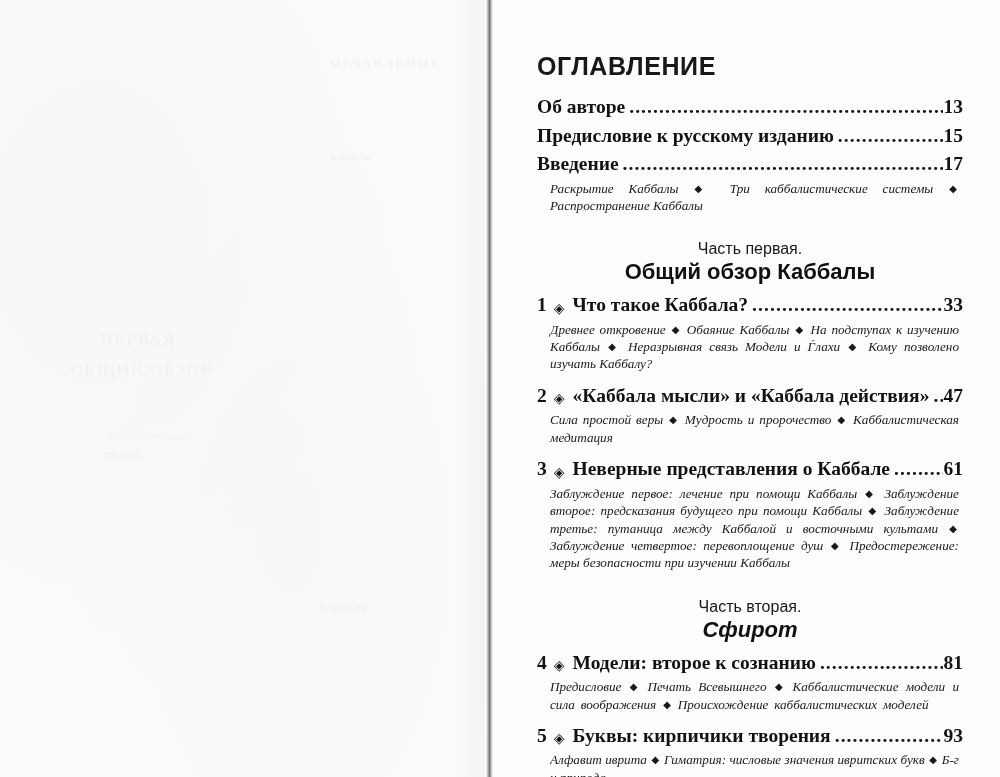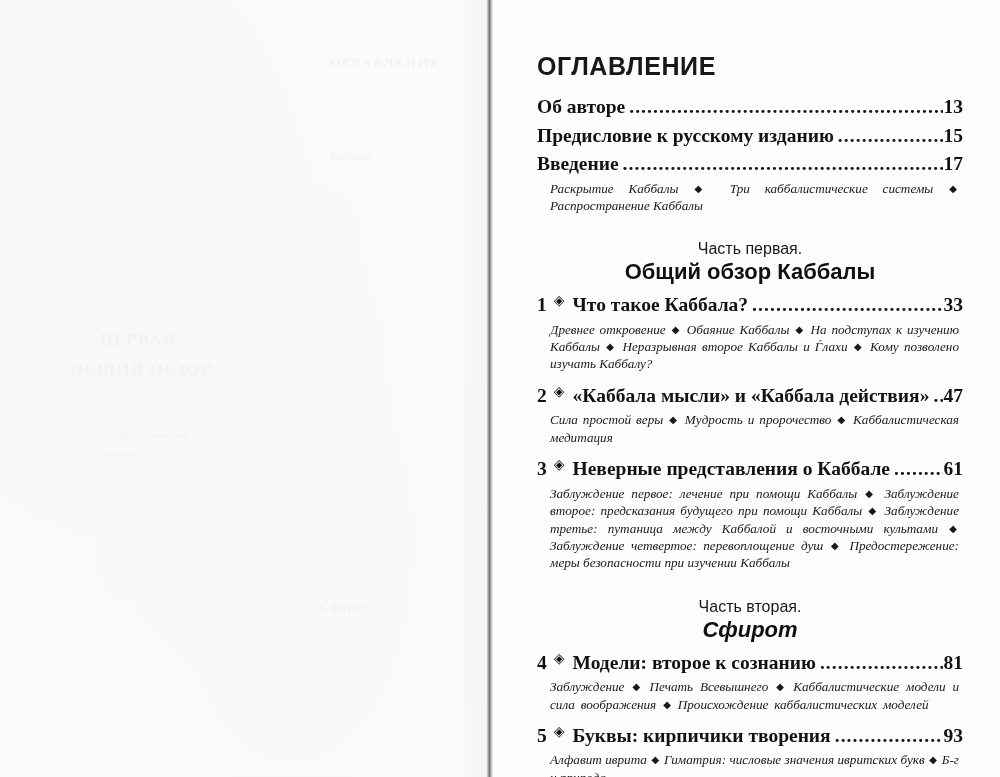--- a/index.html
+++ b/index.html
@@ -87,21 +87,21 @@
     font-weight: bold;
     font-size: 25px;
     letter-spacing: 0.6px;
     color: #16181a;
     margin: 0 0 13px 0;
   }
 
   
   .entry {
     display: flex;
-    align-items: flex-start;
+    align-items: flex-end;
     font-weight: bold;
     font-size: 19.5px;
     color: #101214;
     margin: 0 0 2px 0;
     line-height: 1.36;
   }
   .entry .num {
     flex: 0 0 auto;
     margin-right: 7px;
   }
@@ -218,21 +218,21 @@
             <div class="kicker">Часть первая.</div>
             <div class="name">Общий обзор Каббалы</div>
           </div>
           <div class="entry">
             <span class="num">1</span>
             <span class="dia">◈</span>
             <span class="label">Что такое Каббала?</span>
             <span class="leader">................................................................................................................</span>
             <span class="pg">33</span>
           </div>
-          <p class="blurb"><span>Древнее откровение</span><span class="sep"> ◆ </span><span>Обаяние Каббалы</span><span class="sep"> ◆ </span><span>На подступах к изучению Каббалы</span><span class="sep"> ◆ </span><span>Неразрывная второе Каббалы и Ѓлахи</span><span class="sep"> ◆ </span><span>Кому позволено изучать Каббалу?</span></p>
+          <p class="blurb"><span>Древнее откровение</span><span class="sep"> ◆ </span><span>Обаяние Каббалы</span><span class="sep"> ◆ </span><span>На подступах к изучению Каббалы</span><span class="sep"> ◆ </span><span>Неразрывная связь Модели и Ѓлахи</span><span class="sep"> ◆ </span><span>Кому позволено изучать Каббалу?</span></p>
           <div class="entry">
             <span class="num">2</span>
             <span class="dia">◈</span>
             <span class="label">«Каббала мысли» и «Каббала действия»</span>
             <span class="leader">................................................................................................................</span>
             <span class="pg">47</span>
           </div>
           <p class="blurb"><span>Сила простой веры</span><span class="sep"> ◆ </span><span>Мудрость и пророчество</span><span class="sep"> ◆ </span><span>Каббалистическая медитация</span></p>
           <div class="entry">
             <span class="num">3</span>
@@ -246,21 +246,21 @@
             <div class="kicker">Часть вторая.</div>
             <div class="name ital">Сфирот</div>
           </div>
           <div class="entry">
             <span class="num">4</span>
             <span class="dia">◈</span>
             <span class="label">Модели: второе к сознанию</span>
             <span class="leader">................................................................................................................</span>
             <span class="pg">81</span>
           </div>
-          <p class="blurb spaced"><span>Заблуждение</span><span class="sep"> ◆ </span><span>Печать Всевышнего</span><span class="sep"> ◆ </span><span>Каббалистические модели и сила воображения</span><span class="sep"> ◆ </span><span>Происхождение каббалистических моделей</span></p>
+          <p class="blurb spaced"><span>Предисловие</span><span class="sep"> ◆ </span><span>Печать Всевышнего</span><span class="sep"> ◆ </span><span>Каббалистические модели и сила воображения</span><span class="sep"> ◆ </span><span>Происхождение каббалистических моделей</span></p>
           <div class="entry">
             <span class="num">5</span>
             <span class="dia">◈</span>
             <span class="label">Буквы: кирпичики творения</span>
             <span class="leader">................................................................................................................</span>
             <span class="pg">93</span>
           </div>
           <p class="blurb"><span>Алфавит иврита</span><span class="sep"> ◆ </span><span>Гиматрия: числовые значения ивритских букв</span><span class="sep"> ◆ </span><span>Б-г и природа</span></p>
         </div>
 

